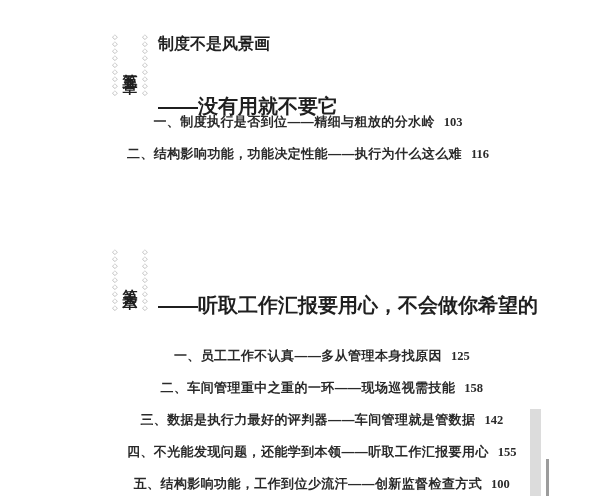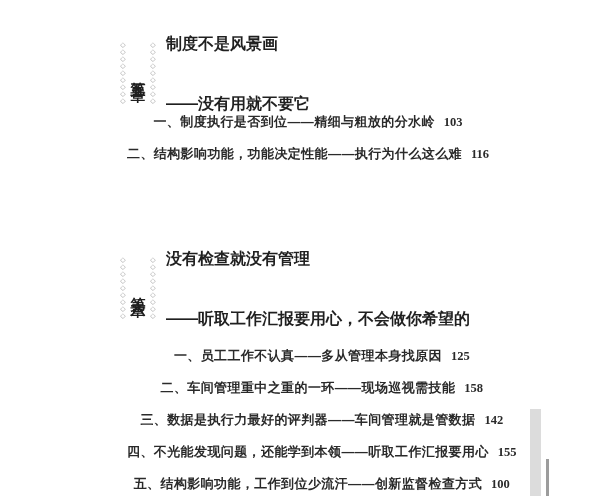--- a/index.html
+++ b/index.html
@@ -8,42 +8,42 @@
     background: #ffffff;
     font-family: "Liberation Sans", sans-serif;
     position: relative; overflow: hidden;
   }
   .page {
     position: absolute; inset: 0;
     background: #ffffff; color: #262626;
   }
   
   .chapter {
-    position: absolute; left: 120px;
-    display: flex; align-items: center;
+    position: absolute; left: 112px;
+    display: flex; align-items: flex-start;
     white-space: nowrap;
   }
   .chapter-label { display: flex; align-items: center; gap: 4px; }
   .chain {
     writing-mode: vertical-rl; text-orientation: upright;
     font-size: 7px; line-height: 1; letter-spacing: -1px;
     color: #a8a8a8; user-select: none;
   }
   .label-chars {
     writing-mode: vertical-rl; text-orientation: upright;
     font-size: 15px; font-weight: bold; line-height: 1;
     letter-spacing: 2px; color: #1f1f1f;
   }
   .chapter-titles { margin-left: 9px; padding-top: 3px; }
   .chapter-title {
     margin: 0 0 12px 0; font-size: 16px; font-weight: bold;
     line-height: 1; color: #1f1f1f;
   }
   .chapter-subtitle {
-    font-size: 16px; font-weight: bold; line-height: 1.05; color: #1f1f1f; margin-top: 44px;
+    font-size: 20px; font-weight: bold; line-height: 1.05; color: #1f1f1f; margin-top: 44px;
   }
   
   .items {
     position: absolute; left: 127px;
     margin: 0; padding: 0; list-style: none; text-align: center;
   }
   .toc-item {
     font-size: 13px; font-weight: bold; letter-spacing: 0.4px;
     white-space: nowrap; color: #2a2a2a;
   }
@@ -90,21 +90,20 @@
     </li>
   </ul>
 
   <section class="chapter" style="top:248px">
     <div class="chapter-label">
       <span class="chain" style="color: rgb(168, 168, 168);">◇◇◇◇◇◇◇◇◇</span>
       <span class="label-chars">第六章</span>
       <span class="chain" style="color: rgb(168, 168, 168);">◇◇◇◇◇◇◇◇◇</span>
     </div>
     <div class="chapter-titles">
-      <h2 class="chapter-title">没有检查就没有管理</h2>
       <div class="chapter-subtitle">——听取工作汇报要用心，不会做你希望的</div>
     </div>
   </section>
 
   <ul class="items ch6" style="top:340px">
     <li class="toc-item">
       <span class="entry-text">一、员工工作不认真——多从管理本身找原因</span><span class="entry-page">125</span>
     </li>
     <li class="toc-item">
       <span class="entry-text">二、车间管理重中之重的一环——现场巡视需技能</span><span class="entry-page">158</span>

